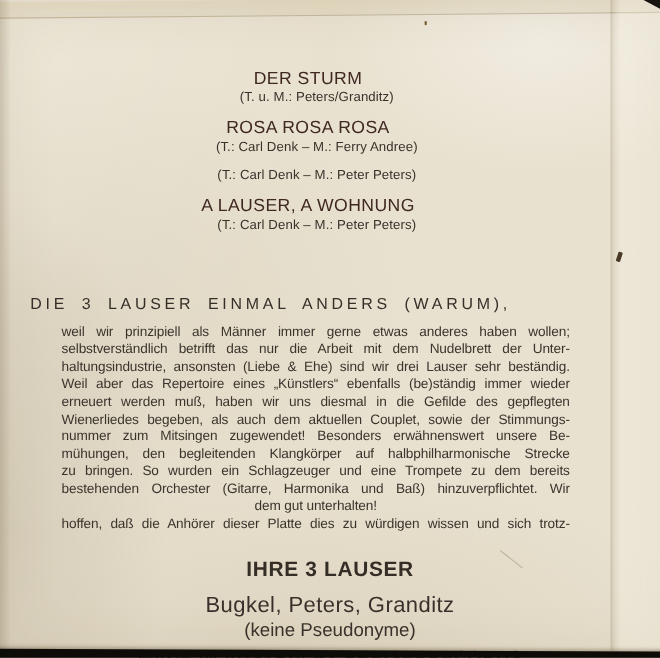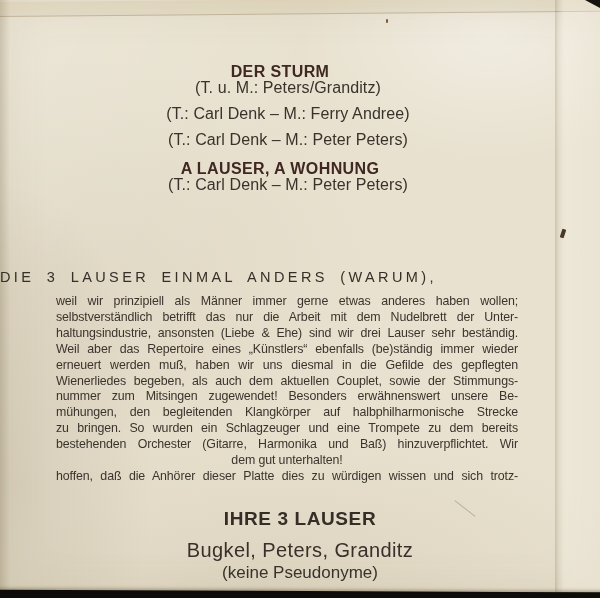--- a/index.html
+++ b/index.html
@@ -50,28 +50,28 @@
   }
   .speck { position: absolute; border-radius: 1px; }
   .speck.s1 { left: 561px; top: 229px; width: 4px; height: 9px; background: #4a3826; transform: rotate(18deg); }
   .speck.s2 { left: 386px; top: 19px;  width: 2px; height: 4px; background: #7a5c32; }
   .speck.s3 { left: 452px; top: 508px; width: 26px; height: 1px; background: rgba(110,95,60,0.35); transform: rotate(38deg); }
 
   
   .tracklist { position: absolute; top: 62px; left: 0; width: 560px; text-align: center; }
   .track { margin-bottom: 12px; }
   .track-title {
-    font-weight: bold; font-size: 16px; letter-spacing: 0.4px;
+    font-weight: normal; font-size: 16px; letter-spacing: 0.4px;
     color: #3f2722; line-height: 19px;
   }
   .track-credits {
-    font-size: 16px; color: #39322b; line-height: 14px; letter-spacing: 0.1px; margin-left: 16px;
+    font-size: 12px; color: #39322b; line-height: 14px; letter-spacing: 0.1px; margin-left: 16px;
   }
   .headline {
-    position: absolute; top: 269px; left: 0; width: 492px; 
+    position: absolute; top: 269px; left: 0; width: 492px; text-align: center;
     font-size: 14.5px; font-weight: normal; letter-spacing: 3.4px; word-spacing: 5px;
     color: #352f28; white-space: nowrap;
   }
   .liner-notes {
     position: absolute; left: 56px; top: 294px; width: 462px;
     font-size: 12.4px; line-height: 15.9px; letter-spacing: -0.12px;
     color: #3b342d;
   }
   .bline { text-align: justify; text-align-last: justify; }
   .bline.center-last { text-align: center; text-align-last: center; }
@@ -92,20 +92,21 @@
   <div class="speck s1"></div>
   <div class="speck s2"></div>
   <div class="speck s3"></div>
 
   <div class="tracklist">
     <div class="track">
       <div class="track-title">DER STURM</div>
       <div class="track-credits">(T. u. M.: Peters/Granditz)</div>
     </div>
     <div class="track">
+      <div class="track-title">ROSA ROSA ROSA</div>
       <div class="track-credits">(T.: Carl Denk – M.: Ferry Andree)</div>
     </div>
     <div class="track">
       <div class="track-credits">(T.: Carl Denk – M.: Peter Peters)</div>
     </div>
     <div class="track">
       <div class="track-title">A LAUSER, A WOHNUNG</div>
       <div class="track-credits">(T.: Carl Denk – M.: Peter Peters)</div>
     </div>
   </div>

